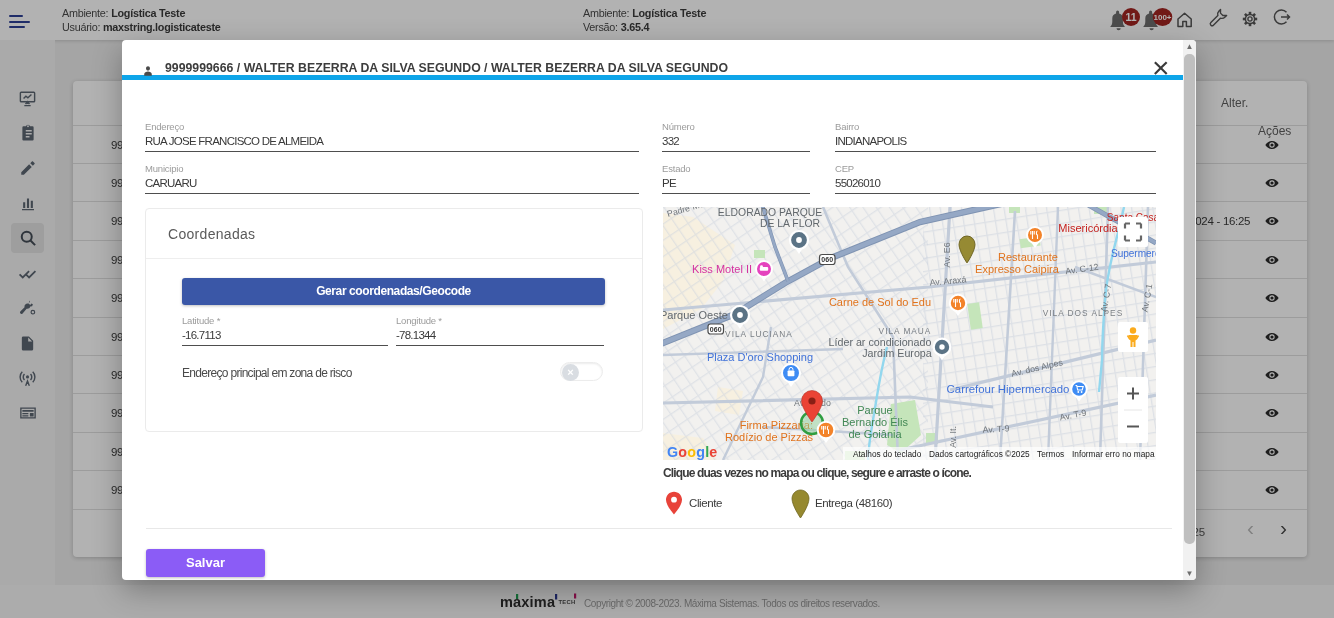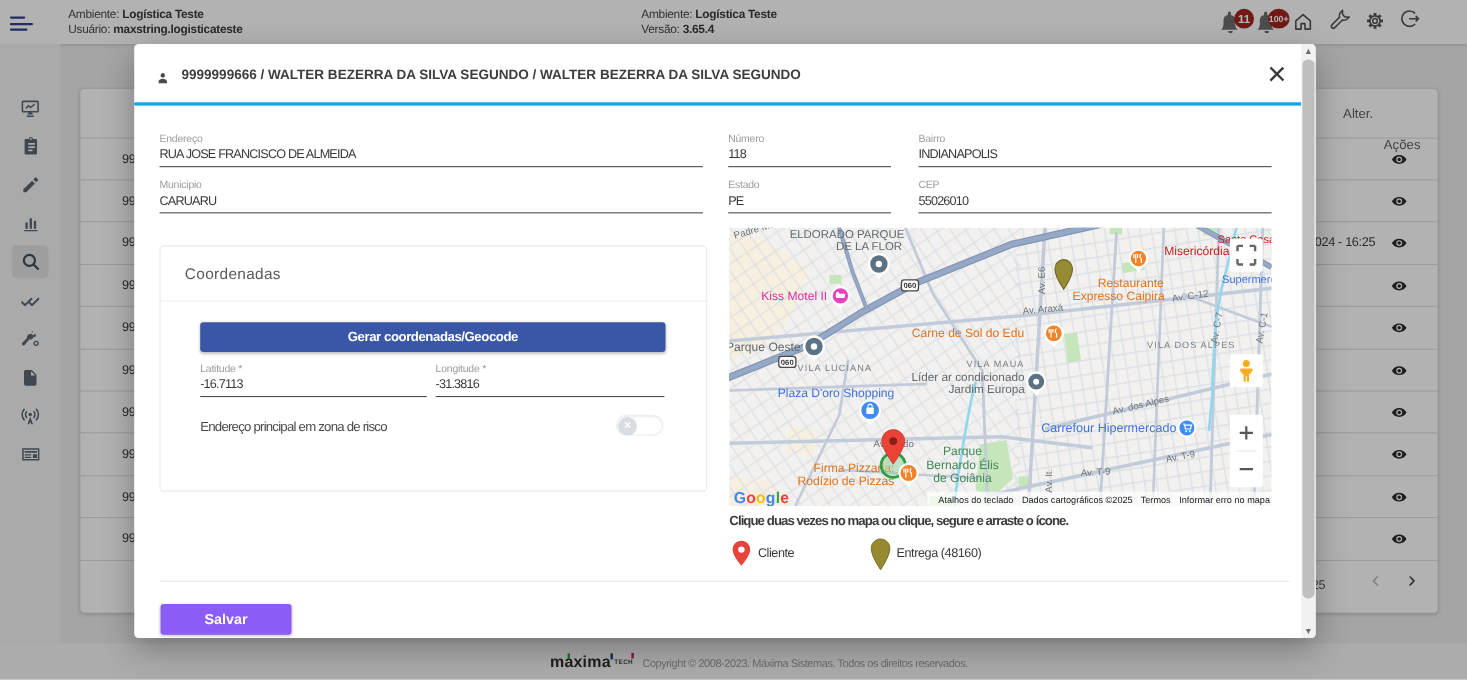--- a/index.html
+++ b/index.html
@@ -32,30 +32,30 @@
   .tfoot { height:47px; position:relative; font-size:11.5px; letter-spacing:-0.3px; color:#5a5a5a; }
 
   .appfooter { position:absolute; left:0; top:585px; width:1334px; height:33px; background:#f7f7f7; }
 
   
   .backdrop { position:absolute; left:0; top:0; width:1334px; height:618px; background:rgba(0,0,0,.30); z-index:5; }
 
   
   .modal { position:absolute; left:122px; top:40px; width:1074px; height:540px; background:#fff; border-radius:4px; box-shadow:0 10px 30px rgba(0,0,0,.3); z-index:10; }
   .m-inner { position:absolute; left:0; top:0; width:1061px; height:540px; overflow:hidden; }
-  .m-head { position:absolute; left:0; top:0; width:1061px; height:56px; border-bottom:3px solid #0ea5e9;padding-left:21px; }
+  .m-head { position:absolute; left:0; top:0; width:1061px; height:40px; border-bottom:5px solid #0ea5e9;padding-left:21px; }
   .m-title { position:absolute; left:43px; top:21px; font-size:12.3px; font-weight:bold; color:#3d3d3d; }
   .m-close { position:absolute; left:1030px; top:11px; font-size:30px; color:#3a3a3a; font-weight:normal; }
 
   .fld { position:absolute; }
   .fld .lab { font-size:9.5px; color:#9b9b9b; letter-spacing:-0.2px; }
   .fld .val { font-size:11.5px; color:#3a3a3a; margin-top:2.5px; letter-spacing:-0.75px; height:13.5px; }
   .fld .ul { height:1px; background:#4e4e4e; margin-top:2.5px; }
 
-  .coord { position:absolute; left:23px; top:168px; width:498px; height:224px; border:1px solid #ebebeb; border-radius:4px; background:#fff;margin-top:15px; }
+  .coord { position:absolute; left:23px; top:168px; width:498px; height:224px; border:1px solid #ebebeb; border-radius:4px; background:#fff; }
   .coord h3 { position:absolute; left:22px; top:17px; font-size:14px; font-weight:normal; color:#5a5a5a; letter-spacing:.3px; }
   .coord .div { position:absolute; left:0; top:49px; width:100%; height:1px; background:#eee; }
   .btn-geo { position:absolute; left:36px; top:69px; width:423px; height:27px; background:#3a57a7; border-radius:3px; color:#fff; font-weight:bold; font-size:12px; letter-spacing:-0.4px; text-align:center; line-height:27px; box-shadow:0 1px 3px rgba(0,0,0,.25); }
   .risk { position:absolute; left:36px; top:157px; font-size:12px; letter-spacing:-0.7px; color:#4a4a4a; }
   .toggle { position:absolute; left:414px; top:153px; width:43px; height:19px; background:#fff; border:1px solid #ececec; border-radius:10px; box-shadow:inset 0 1px 2px rgba(0,0,0,.08); }
   .knob { position:absolute; left:1px; top:0.5px; width:17px; height:17px; border-radius:50%; background:#d9dde2; color:#fff; font-size:11px; font-weight:bold; text-align:center; line-height:17px; }
 
   .mapwrap { position:absolute; left:541px; top:167px; width:493px; height:253px; }
   .hint { position:absolute; left:541px; top:426px; font-size:12px; letter-spacing:-0.85px; font-weight:bold; color:#3b3b3b; }
   .legend { position:absolute; left:541px; top:448px; height:34px; }
@@ -291,21 +291,21 @@
     <div class="m-close">×</div>
   </div>
 
   <div class="fld" style="left:23px; top:81px; width:494px;">
     <div class="lab">Endereço</div>
         <div class="val">RUA JOSE FRANCISCO DE ALMEIDA</div>
         <div class="ul"></div>
   </div>
   <div class="fld" style="left:540px; top:81px; width:148px;">
     <div class="lab">Número</div>
-        <div class="val">118</div>
+        <div class="val">332</div>
         <div class="ul"></div>
   </div>
   <div class="fld" style="left:713px; top:81px; width:321px;">
     <div class="lab">Bairro</div>
         <div class="val">INDIANAPOLIS</div>
         <div class="ul"></div>
   </div>
   <div class="fld" style="left:540px; top:123px; width:148px;">
     <div class="lab">Estado</div>
         <div class="val">PE</div>
@@ -326,21 +326,21 @@
     <h3>Coordenadas</h3>
     <div class="div"></div>
     <div class="btn-geo">Gerar coordenadas/Geocode</div>
     <div class="fld" style="left:36px; top:106px; width:206px;">
       <div class="lab">Latitude *</div>
           <div class="val">-16.7113</div>
           <div class="ul"></div>
     </div>
     <div class="fld" style="left:250px; top:106px; width:208px;">
       <div class="lab">Longitude *</div>
-          <div class="val">-31.3816</div>
+          <div class="val">-78.1344</div>
           <div class="ul"></div>
     </div>
     <div class="risk">Endereço principal em zona de risco</div>
     <div class="toggle">
           <div class="knob">×</div>
         </div>
   </div>
 
   <div class="mapwrap" id="map">
   <svg width="493" height="253" viewBox="0 0 493 253" font-family="Liberation Sans, sans-serif">

